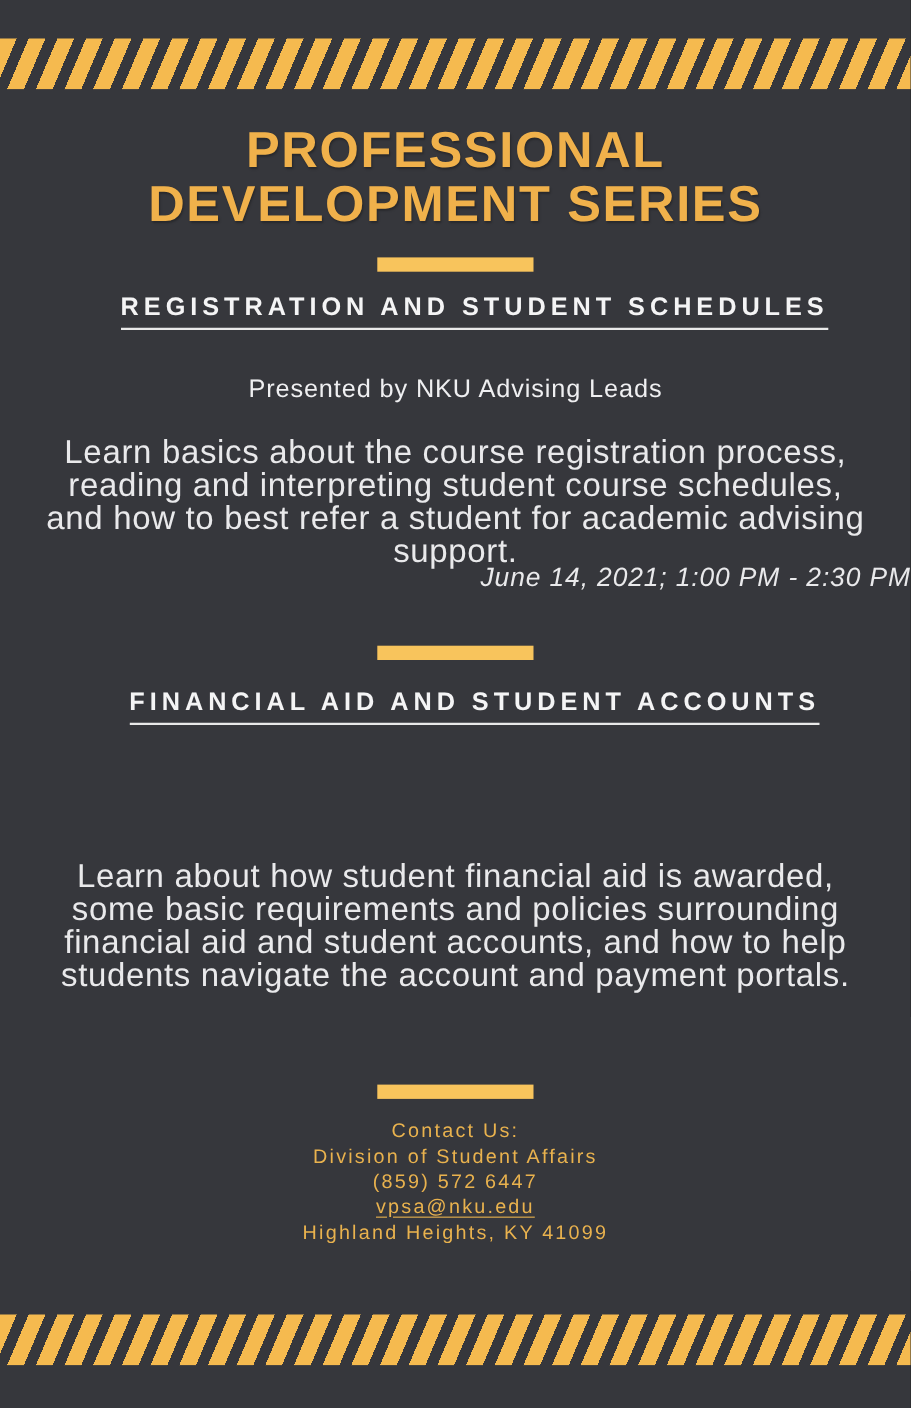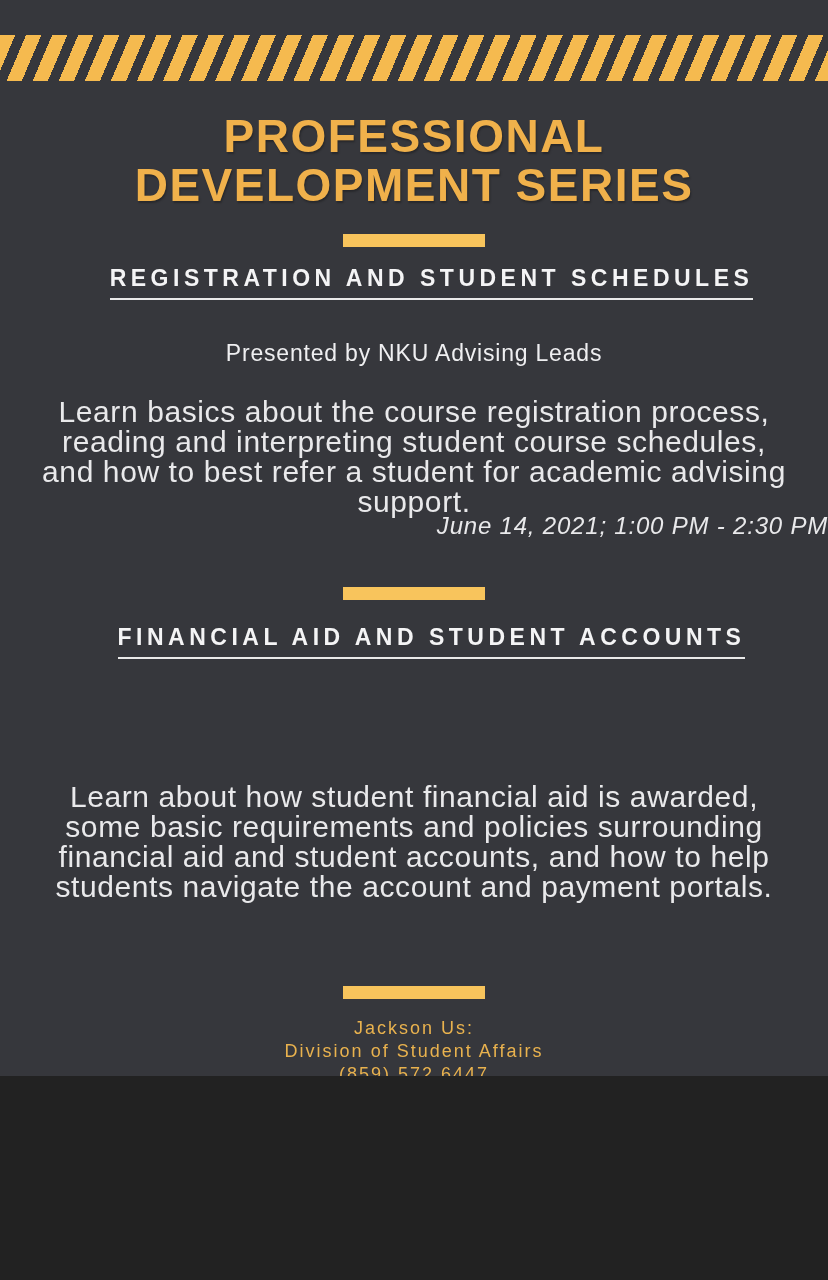--- a/index.html
+++ b/index.html
@@ -8,21 +8,21 @@
     --title:#F0B14B;
     --divider:#F8C45C;
     --contact:#E9B24E;
     --white:#F4F4F5;
     --body:#E9E9EB;
   }
   *{margin:0;padding:0;box-sizing:border-box;}
   html,body{background:#222;}
   .flyer{
     position:relative;
-    width:828px;height:1076px;
+    width:828px;height:1280px;
     margin:0 auto;
     background:var(--bg);
     overflow:hidden;
     font-family:"Liberation Sans", sans-serif;
     -webkit-font-smoothing:antialiased;
   }
   .stripe-band{
     position:absolute;left:0;right:0;height:46px;
     background:repeating-linear-gradient(113deg, var(--stripe) 0 14px, transparent 14px 24px);
   }
@@ -142,21 +142,22 @@
 
 
   <div class="block description d2txt">
     <span class="inner">Learn about how student financial aid is awarded, some basic requirements and policies surrounding financial aid and student accounts, and how to help students navigate the account and payment portals.</span>
   </div>
 
 
   <div class="divider d3"></div>
 
   <div class="block contact">
-    <div>Jackson Us:</div>
+    <div>Contact Us:</div>
     <div>Division of Student Affairs</div>
     <div>(859) 572 6447</div>
+    <div><a href="#">vpsa@nku.edu</a></div>
     <div>Highland Heights, KY 41099</div>
   </div>
 
   <div class="stripe-band bottom"></div>
 
 </div>
 
 </body></html>

